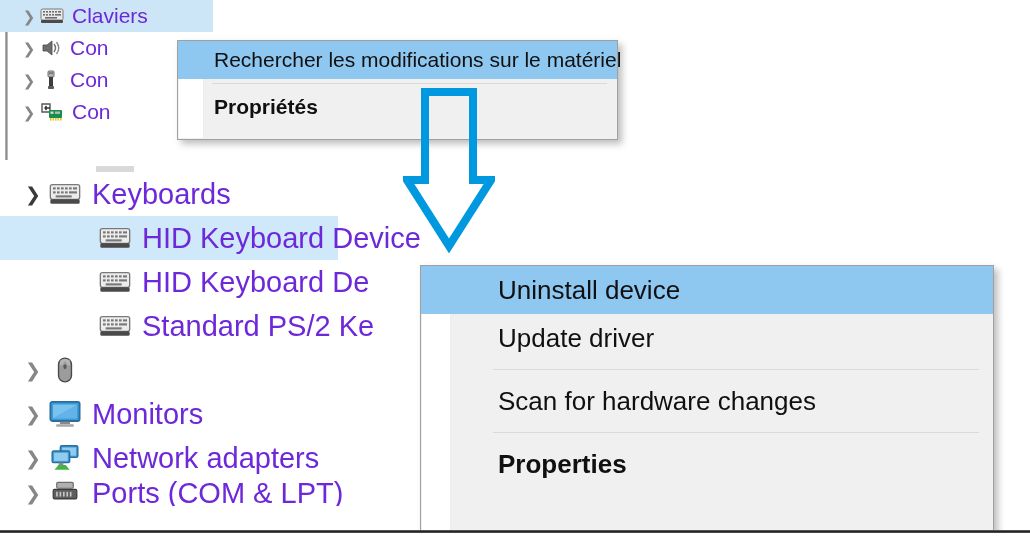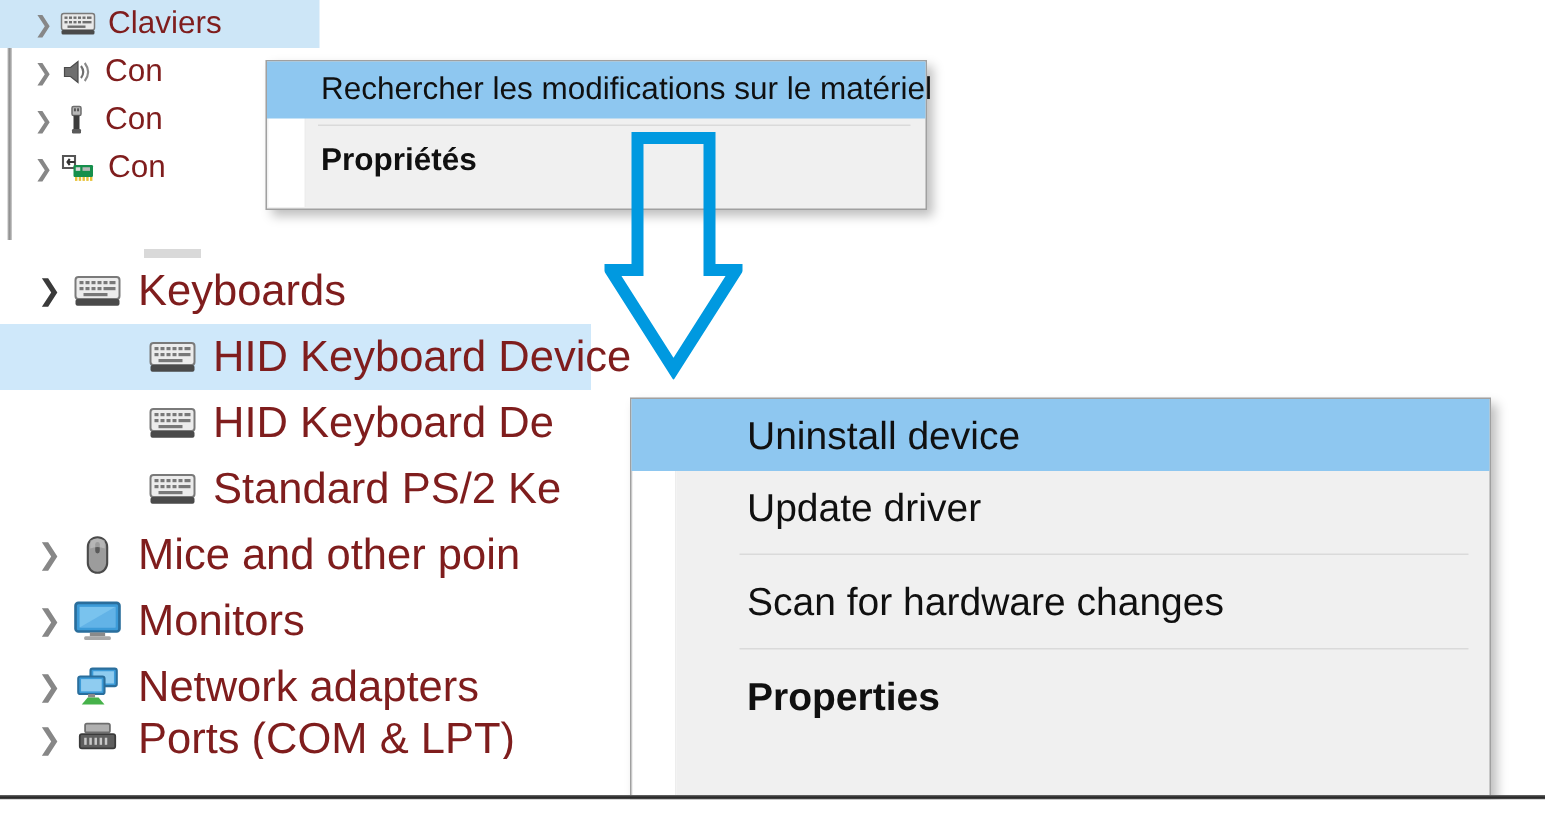--- a/index.html
+++ b/index.html
@@ -44,21 +44,21 @@
   }
   .tree-row .tico {
     flex: 0 0 auto;
     margin-right: 8px;
     display: inline-flex;
     align-items: center;
     justify-content: center;
   }
   .tree-row .tlabel {
     white-space: nowrap;
-    color: #7f1d1d;
+    color: #6d28d9;
   }
 
   
   #fr-tree {
     left: 0;
     top: 0;
     width: 640px;
     height: 160px;
   }
   #fr-tree .tree-row {
@@ -306,21 +306,21 @@
               <rect x="12" y="7" width="2" height="1.6"></rect>
             <rect x="15" y="7" width="6" height="1.6"></rect>
             <rect x="5" y="10" width="12" height="1.6"></rect>
           </g>
           <rect x="1" y="13" width="22" height="3.4" rx="1" fill="#4A4A4A"></rect>
         </svg>
       </span>
       <span class="tlabel">Keyboards</span>
     </div>
 
-    <div class="tree-row indent-2-en row-sel-light2" style="width:394px;">
+    <div class="tree-row indent-2-en row-sel-light2" style="width:338px;">
       <span class="tico">
         <svg width="34" height="24" viewBox="0 0 24 18">
           <rect x="1" y="2" width="22" height="11" rx="1.5" fill="#ECECEC" stroke="#7A7A7A" stroke-width="1"></rect>
           <g fill="#787878">
             <rect x="3" y="4" width="2" height="1.6"></rect>
               <rect x="6" y="4" width="2" height="1.6"></rect>
             <rect x="9" y="4" width="2" height="1.6"></rect>
               <rect x="12" y="4" width="2" height="1.6"></rect>
             <rect x="15" y="4" width="2" height="1.6"></rect>
               <rect x="18" y="4" width="3" height="1.6"></rect>
@@ -387,21 +387,20 @@
 
     <div class="tree-row indent-1">
       <span class="chev">❯</span>
       <span class="tico">
         <svg width="34" height="28" viewBox="0 0 20 26">
           <rect x="4" y="2" width="12" height="22" rx="6" fill="#9C9C9C" stroke="#4A4A4A" stroke-width="1.3"></rect>
           <rect x="8.6" y="5" width="2.8" height="7" rx="1.4" fill="#5A5A5A"></rect>
           <path d="M5.5 4 Q10 1.5 14.5 4 L14.5 9 Q10 7 5.5 9 Z" fill="#C8C8C8" opacity="0.6"></path>
         </svg>
       </span>
-      <span class="tlabel">Mice and other poin</span>
     </div>
 
     <div class="tree-row indent-1">
       <span class="chev">❯</span>
       <span class="tico">
         <svg width="34" height="28" viewBox="0 0 26 22">
           <rect x="1.5" y="1.5" width="23" height="15" rx="1.5" fill="#3C9BD8" stroke="#2A6E9C" stroke-width="1.4"></rect>
           <rect x="3.6" y="3.6" width="18.8" height="10.8" fill="#79C3EE"></rect>
           <path d="M3.6 14.4 L22.4 3.6 L22.4 14.4 Z" fill="#58ADE4" opacity="0.7"></path>
           <rect x="9" y="17" width="8" height="2" fill="#8A8A8A"></rect>

